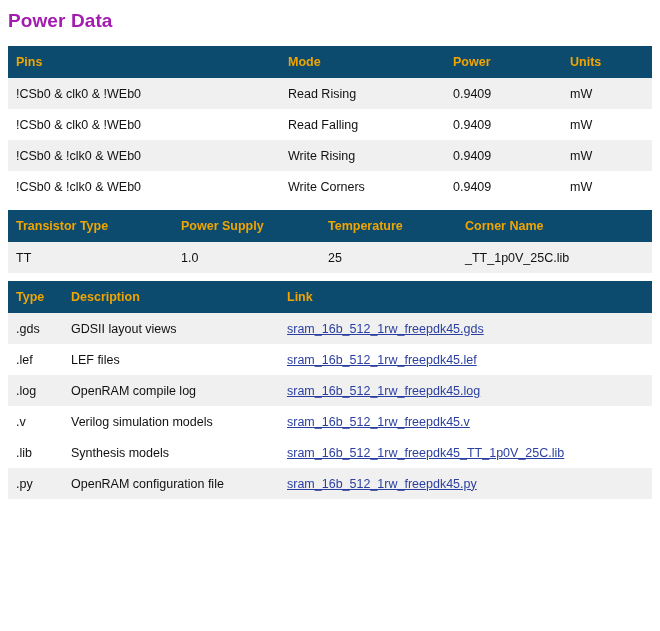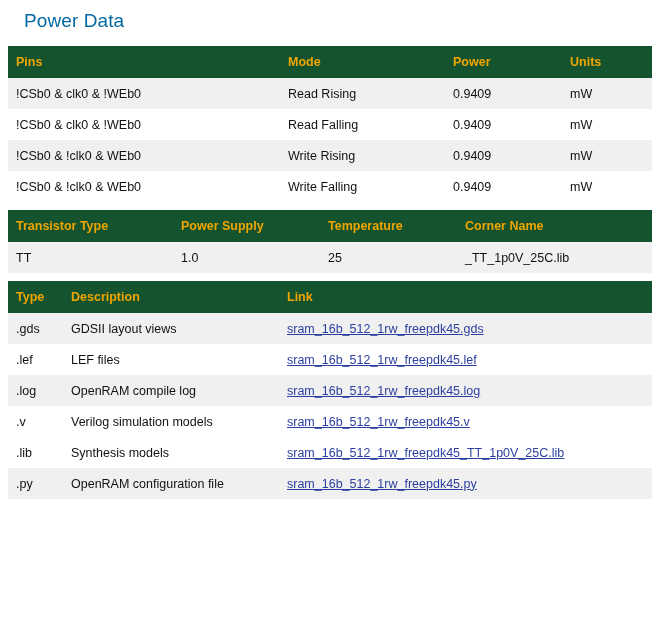--- a/index.html
+++ b/index.html
@@ -14,34 +14,34 @@
     font-size: 13px;
     color: #000000;
     overflow: hidden;
   }
   .page {
     padding: 0 8px;
     box-sizing: border-box;
   }
   h2.section-title {
     font-size: 19px;
-    font-weight: normal;
-    margin: 10px 0 14px 16px;
+    font-weight: bold;
+    margin: 10px 0 14px 0;
     padding: 0;
-    color: #0369a1;
+    color: #a21caf;
     letter-spacing: 0.1px;
   }
   table.data {
     width: 644px;
     border-collapse: collapse;
     table-layout: fixed;
     margin-bottom: 8px;
   }
   table.data thead th {
-    background: #14532d;
+    background: #0c4a6e;
     color: #f0a500;
     font-weight: bold;
     font-size: 12.5px;
     text-align: left;
     padding: 6px 8px;
     vertical-align: middle;
     height: 20px;
   }
   table.data tbody td {
     padding: 6px 8px;
@@ -110,21 +110,21 @@
         <td>mW</td>
       </tr>
       <tr class="odd">
         <td>!CSb0 &amp; !clk0 &amp; WEb0</td>
         <td>Write Rising</td>
         <td>0.9409</td>
         <td>mW</td>
       </tr>
       <tr class="even">
         <td>!CSb0 &amp; !clk0 &amp; WEb0</td>
-        <td>Write Falling</td>
+        <td>Write Corners</td>
         <td>0.9409</td>
         <td>mW</td>
       </tr>
     </tbody>
   </table>
 
 
   <table class="data corners-table">
     <colgroup>
         <col class="c1">

